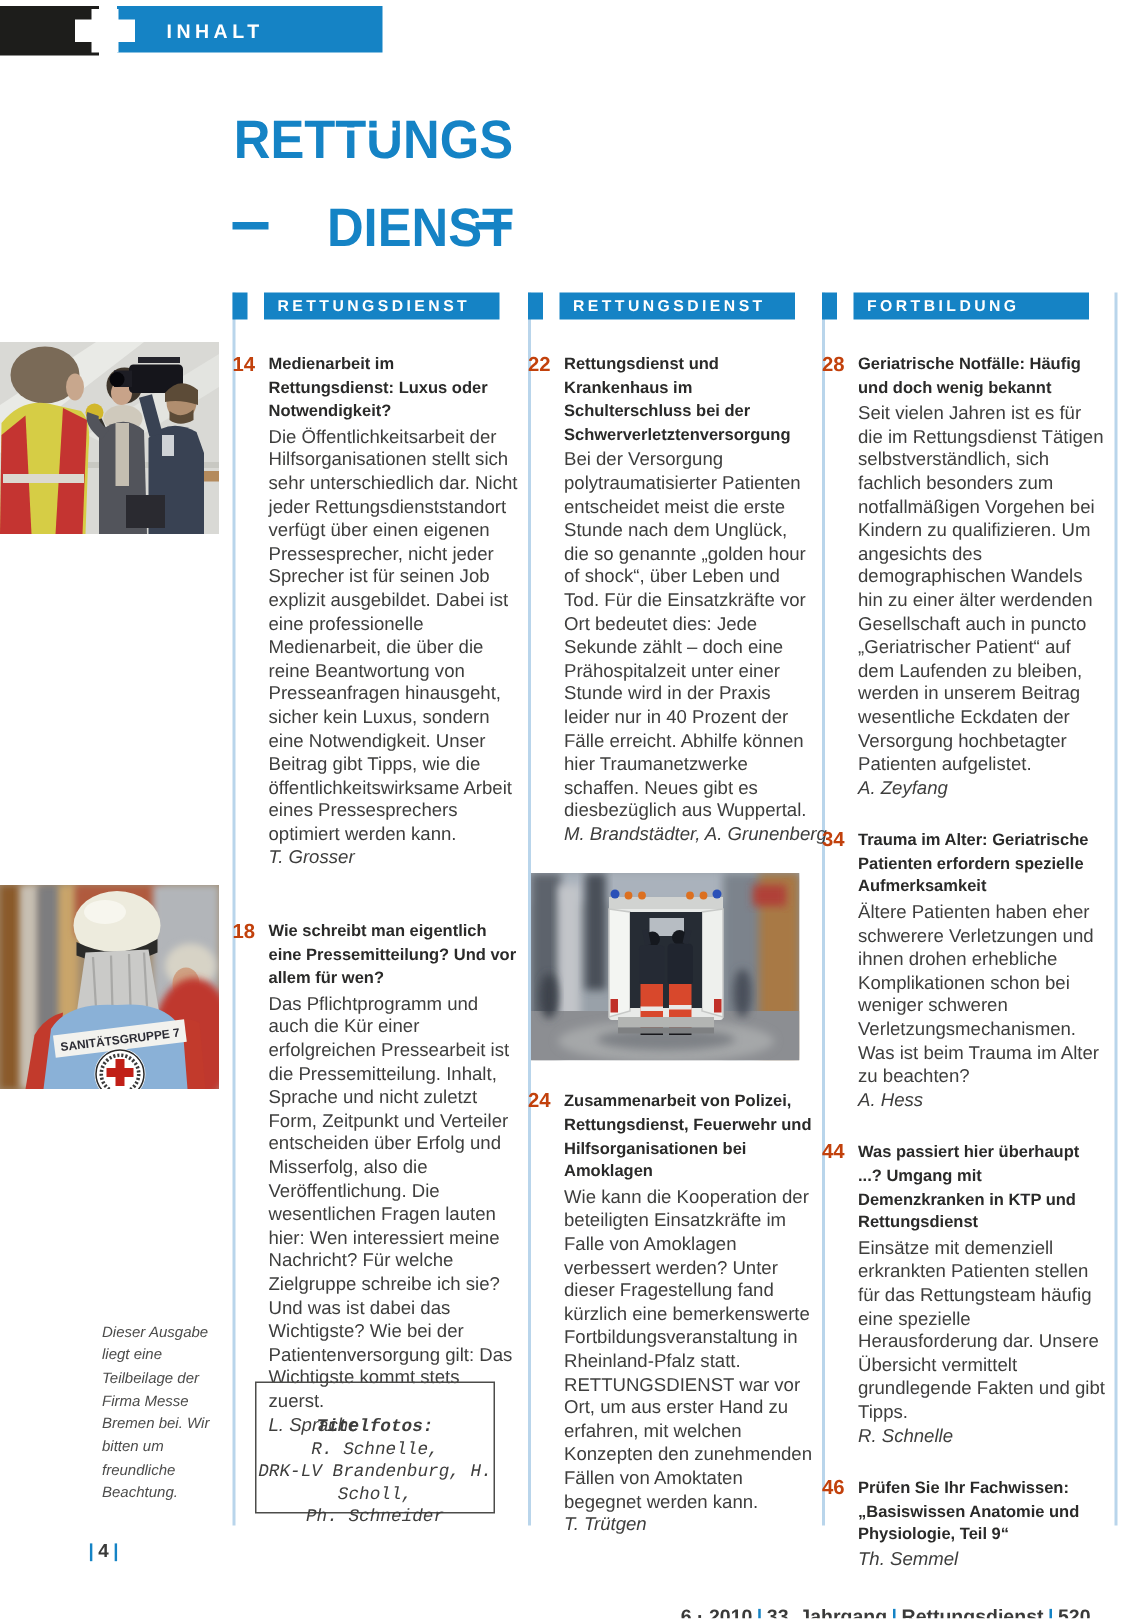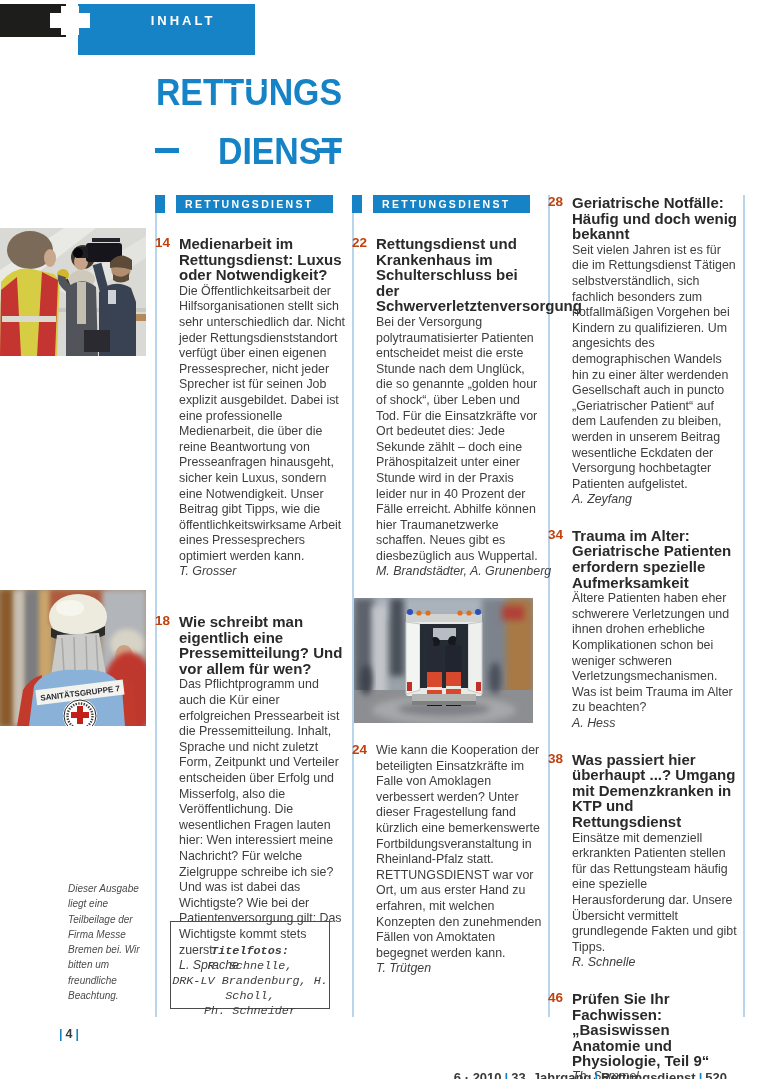--- a/index.html
+++ b/index.html
@@ -2,21 +2,21 @@
 <html lang="de"><head>
 <meta charset="utf-8">
 <style>
   :root{ --blue:#1583c5; }
   html,body{margin:0;padding:0;background:#fff;}
   .page{position:relative;width:764px;height:1079px;background:#fff;overflow:hidden;
         font-family:"Liberation Sans",sans-serif;}
 
   
   .black-box{position:absolute;left:0;top:4px;width:66px;height:33px;background:#1d1d1b;}
-  .inhalt-bar{position:absolute;left:78px;top:4px;width:177px;height:51px;background:var(--blue);text-align:center;}
+  .inhalt-bar{position:absolute;left:78px;top:4px;width:177px;height:31px;background:var(--blue);}
   .inhalt-label{display:block;padding-left:33px;line-height:34px;font-size:13px;font-weight:bold;
                 letter-spacing:3px;color:#fff;}
   .cross-v{position:absolute;left:61px;top:6px;width:18px;height:29px;background:#fff;}
   .cross-h{position:absolute;left:50px;top:13px;width:40px;height:15px;background:#fff;}
 
   
   .logo{position:absolute;left:150px;top:76px;width:196px;text-align:right;color:var(--blue);font-weight:bold;}
   .logo-l1{font-size:36px;line-height:34px;transform:scaleX(.94);transform-origin:center;}
   .logo-cut{position:absolute;left:70px;top:9px;width:44px;height:2px;background:#fff;}
   .logo-l2wrap{position:relative;height:37px;margin-top:24px;}
@@ -32,21 +32,21 @@
   #col1{left:155px;} #col2{left:352px;} #col3{left:548px;}
   .col-header{position:relative;height:18px;margin-bottom:23px;}
   .col-square{position:absolute;left:0;top:0;width:10px;height:18px;background:var(--blue);}
   .col-bar{position:absolute;left:21px;right:12px;top:0;height:18px;background:var(--blue);
            color:#fff;font-size:10.5px;font-weight:bold;letter-spacing:2.3px;line-height:19px;padding-left:9px;}
 
   .item{position:relative;padding-left:24px;margin-bottom:34px;font-size:12.4px;line-height:15.6px;color:#3e3e3d;}
   #col2 .item{margin-bottom:18px;}
   #col3 .item{margin-bottom:20px;}
   .item-num{position:absolute;left:0;top:-1px;font-weight:bold;font-size:13.5px;color:#c2410c;}
-  .item-title{font-weight:bold;color:#2a2a29;font-size:15px;}
+  .item-title{font-weight:bold;color:#2a2a29;font-size:11px;}
   .item-body{margin-top:1px;}
   .item-author{font-style:italic;white-space:nowrap;}
 
   
   .photo{position:absolute;overflow:hidden;}
   #photo1{left:0;top:228px;width:146px;height:128px;}
   #photo2{left:0;top:590px;width:146px;height:136px;}
   .photo3{width:179px;height:125px;margin:18px 0 20px 2px;overflow:hidden;}
   .photo svg,.photo3 svg{display:block;}
 
@@ -246,40 +246,45 @@
         <path d="M78,48 L76,38 M103,47 L105,38" stroke="#252a34" stroke-width="4" fill="none"></path>
         <rect x="58" y="96" width="64" height="7" fill="#b3b5b3"></rect>
         <rect x="58" y="103" width="64" height="4" fill="#7e8082"></rect>
         <rect x="53" y="84" width="5" height="9" fill="#c03028"></rect>
         <rect x="122" y="84" width="5" height="9" fill="#c03028"></rect>
       </svg>
     </div>
 
     <div class="item">
       <span class="item-num">24</span>
+      <div class="item-title">Zusammenarbeit von Polizei, Rettungsdienst, Feuerwehr und Hilfsorganisationen bei Amoklagen</div>
       <div class="item-body">Wie kann die Kooperation der beteiligten Einsatzkräfte im Falle von Amoklagen verbessert werden? Unter dieser Fragestellung fand kürzlich eine bemerkenswerte Fortbildungsveranstaltung in Rheinland-Pfalz statt. RETTUNGSDIENST war vor Ort, um aus erster Hand zu erfahren, mit welchen Konzepten den zunehmenden Fällen von Amoktaten begegnet werden kann.</div>
       <div class="item-author">T. Trütgen</div>
     </div>
   </div>
 
   <div class="column" id="col3">
+    <div class="col-header">
+      <div class="col-square"></div>
+      <div class="col-bar">FORTBILDUNG</div>
+    </div>
     <div class="item">
       <span class="item-num">28</span>
       <div class="item-title">Geriatrische Notfälle: Häufig und doch wenig bekannt</div>
       <div class="item-body">Seit vielen Jahren ist es für die im Rettungsdienst Tätigen selbstverständlich, sich fachlich besonders zum notfallmäßigen Vorgehen bei Kindern zu qualifizieren. Um angesichts des demographischen Wandels hin zu einer älter werdenden Gesellschaft auch in puncto „Geriatrischer Patient“ auf dem Laufenden zu bleiben, werden in unserem Beitrag wesentliche Eckdaten der Versorgung hochbetagter Patienten aufgelistet.</div>
       <div class="item-author">A. Zeyfang</div>
     </div>
     <div class="item">
       <span class="item-num">34</span>
       <div class="item-title">Trauma im Alter: Geriatrische Patienten erfordern spezielle Aufmerksamkeit</div>
       <div class="item-body">Ältere Patienten haben eher schwerere Verletzungen und ihnen drohen erhebliche Komplikationen schon bei weniger schweren Verletzungsmechanismen. Was ist beim Trauma im Alter zu beachten?</div>
       <div class="item-author">A. Hess</div>
     </div>
     <div class="item">
-      <span class="item-num">38</span>
+      <span class="item-num">44</span>
       <div class="item-title">Was passiert hier überhaupt ...? Umgang mit Demenzkranken in KTP und Rettungsdienst</div>
       <div class="item-body">Einsätze mit demenziell erkrankten Patienten stellen für das Rettungsteam häufig eine spezielle Herausforderung dar. Unsere Übersicht vermittelt grundlegende Fakten und gibt Tipps.</div>
       <div class="item-author">R. Schnelle</div>
     </div>
     <div class="item">
       <span class="item-num">46</span>
       <div class="item-title">Prüfen Sie Ihr Fachwissen: „Basiswissen Anatomie und Physiologie, Teil 9“</div>
       <div class="item-author">Th. Semmel</div>
     </div>
   </div>

